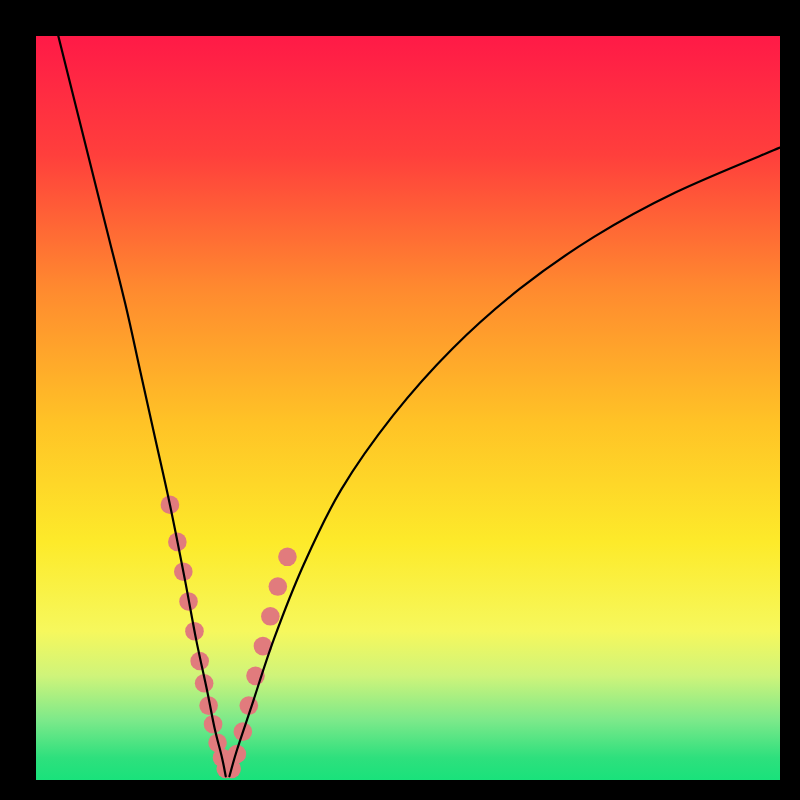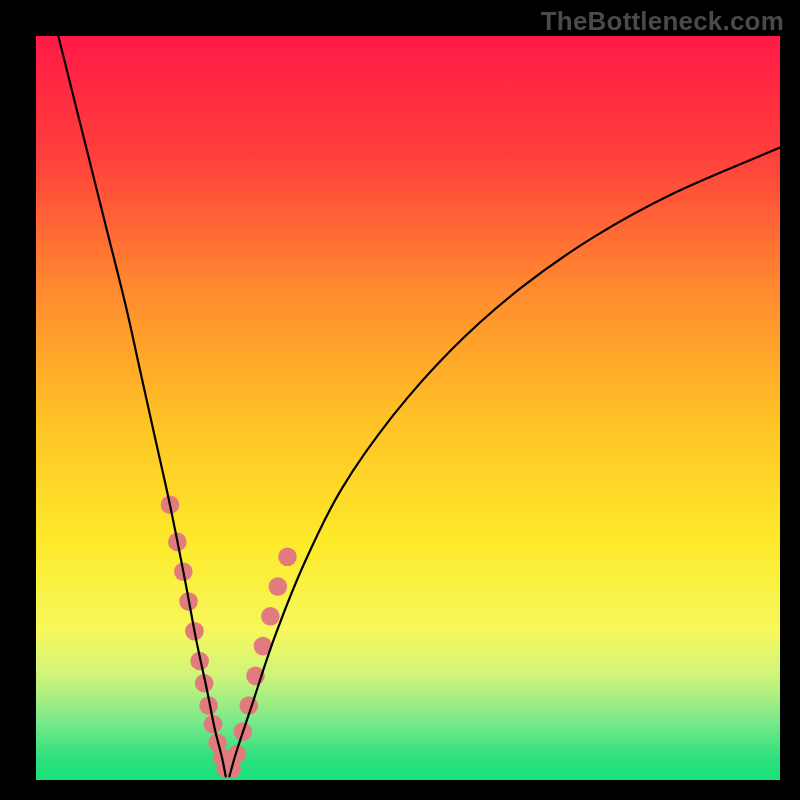--- a/index.html
+++ b/index.html
@@ -92,14 +92,13 @@
           <circle cx="226.92" cy="610.08" r="9.30" fill="#e17b7d"></circle>
           <circle cx="234.36" cy="580.32" r="9.30" fill="#e17b7d"></circle>
           <circle cx="241.80" cy="550.56" r="9.30" fill="#e17b7d"></circle>
           <circle cx="251.47" cy="520.80" r="9.30" fill="#e17b7d"></circle>
         </g>
       <path id="curve-left" fill="none" stroke="#000000" stroke-width="2.2" stroke-linecap="round" d="M 22.32 0.00 C 26.04 14.88, 37.20 59.52, 44.64 89.28 C 52.08 119.04, 59.52 148.80, 66.96 178.56 C 74.40 208.32, 83.08 241.80, 89.28 267.84 C 95.48 293.88, 99.20 312.48, 104.16 334.80 C 109.12 357.12, 114.08 379.44, 119.04 401.76 C 124.00 424.08, 128.96 445.16, 133.92 468.72 C 138.88 492.28, 144.46 520.80, 148.80 543.12 C 153.14 565.44, 156.24 584.04, 159.96 602.64 C 163.68 621.24, 168.02 639.84, 171.12 654.72 C 174.22 669.60, 176.08 680.76, 178.56 691.92 C 181.04 703.08, 184.14 713.62, 186.00 721.68 C 187.86 729.74, 189.10 737.18, 189.72 740.28"></path>
       <path id="curve-right" fill="none" stroke="#000000" stroke-width="2.2" stroke-linecap="round" d="M 193.44 740.28 C 194.68 735.94, 197.16 726.02, 200.88 714.24 C 204.60 702.46, 209.56 688.20, 215.76 669.60 C 221.96 651.00, 229.40 626.20, 238.08 602.64 C 246.76 579.08, 256.68 553.04, 267.84 528.24 C 279.00 503.44, 290.16 478.64, 305.04 453.84 C 319.92 429.04, 338.52 403.00, 357.12 379.44 C 375.72 355.88, 395.56 333.56, 416.64 312.48 C 437.72 291.40, 460.04 271.56, 483.60 252.96 C 507.16 234.36, 531.96 217.00, 558.00 200.88 C 584.04 184.76, 608.84 171.12, 639.84 156.24 C 670.84 141.36, 726.64 119.04, 744.00 111.60"></path>
     </svg>
   </div>
 
-  <div class="watermark">TheBottleneck.com</div>
 </div>
 
 </body></html>

